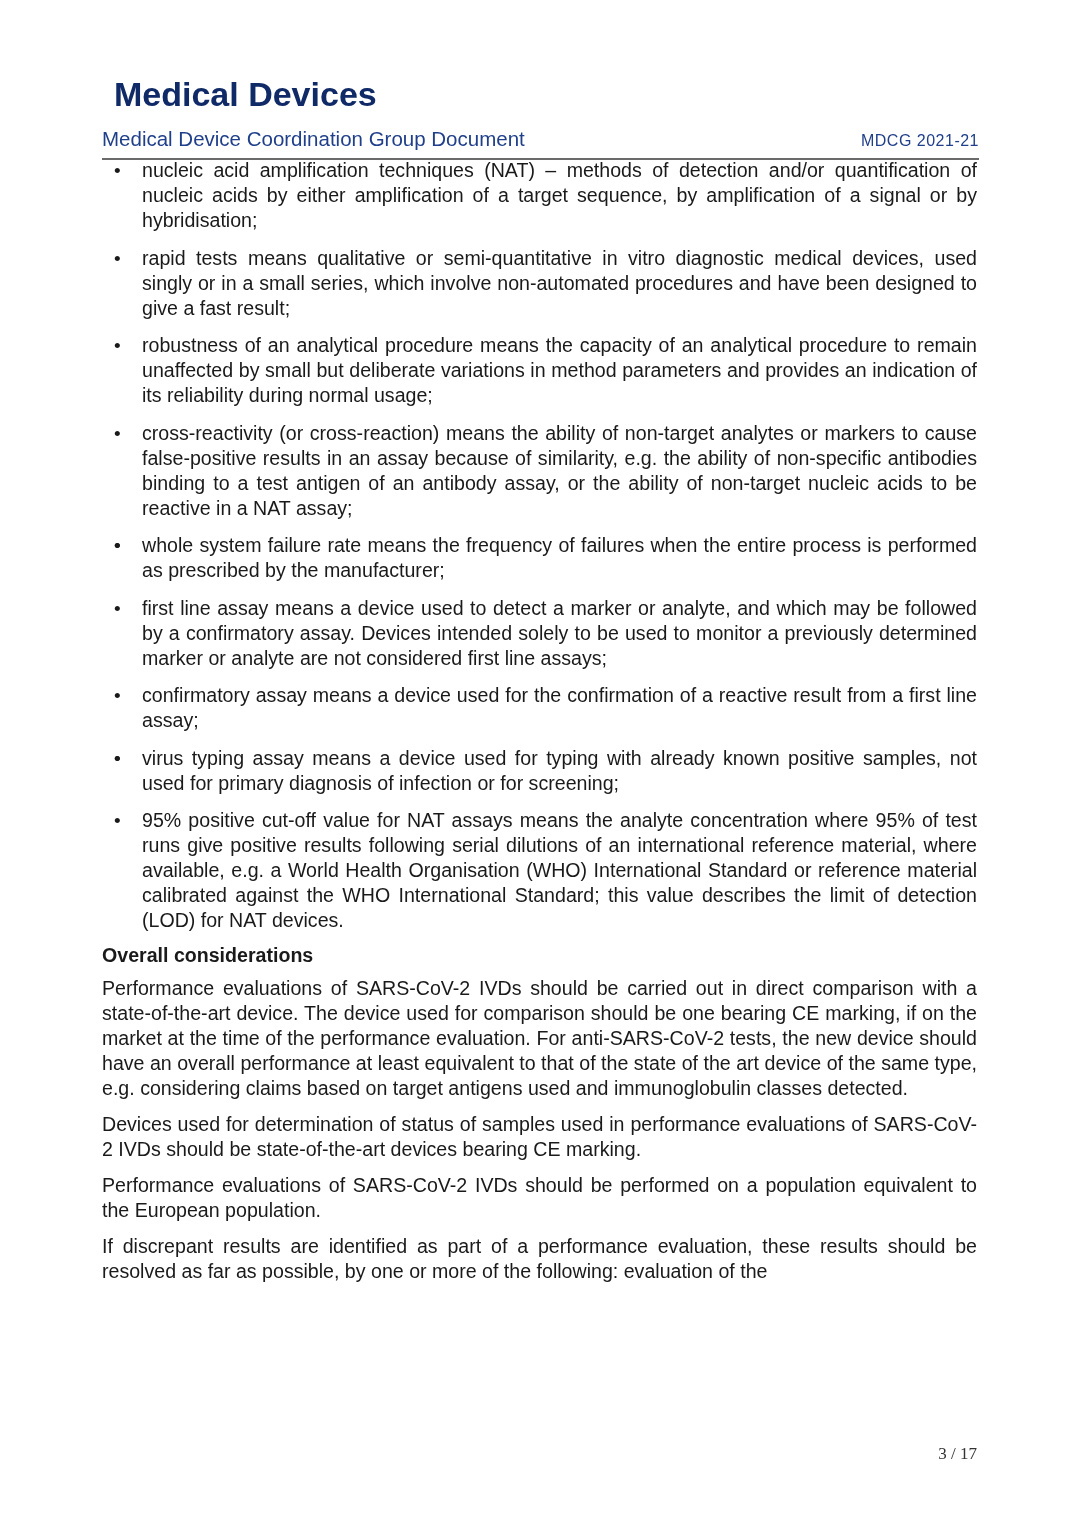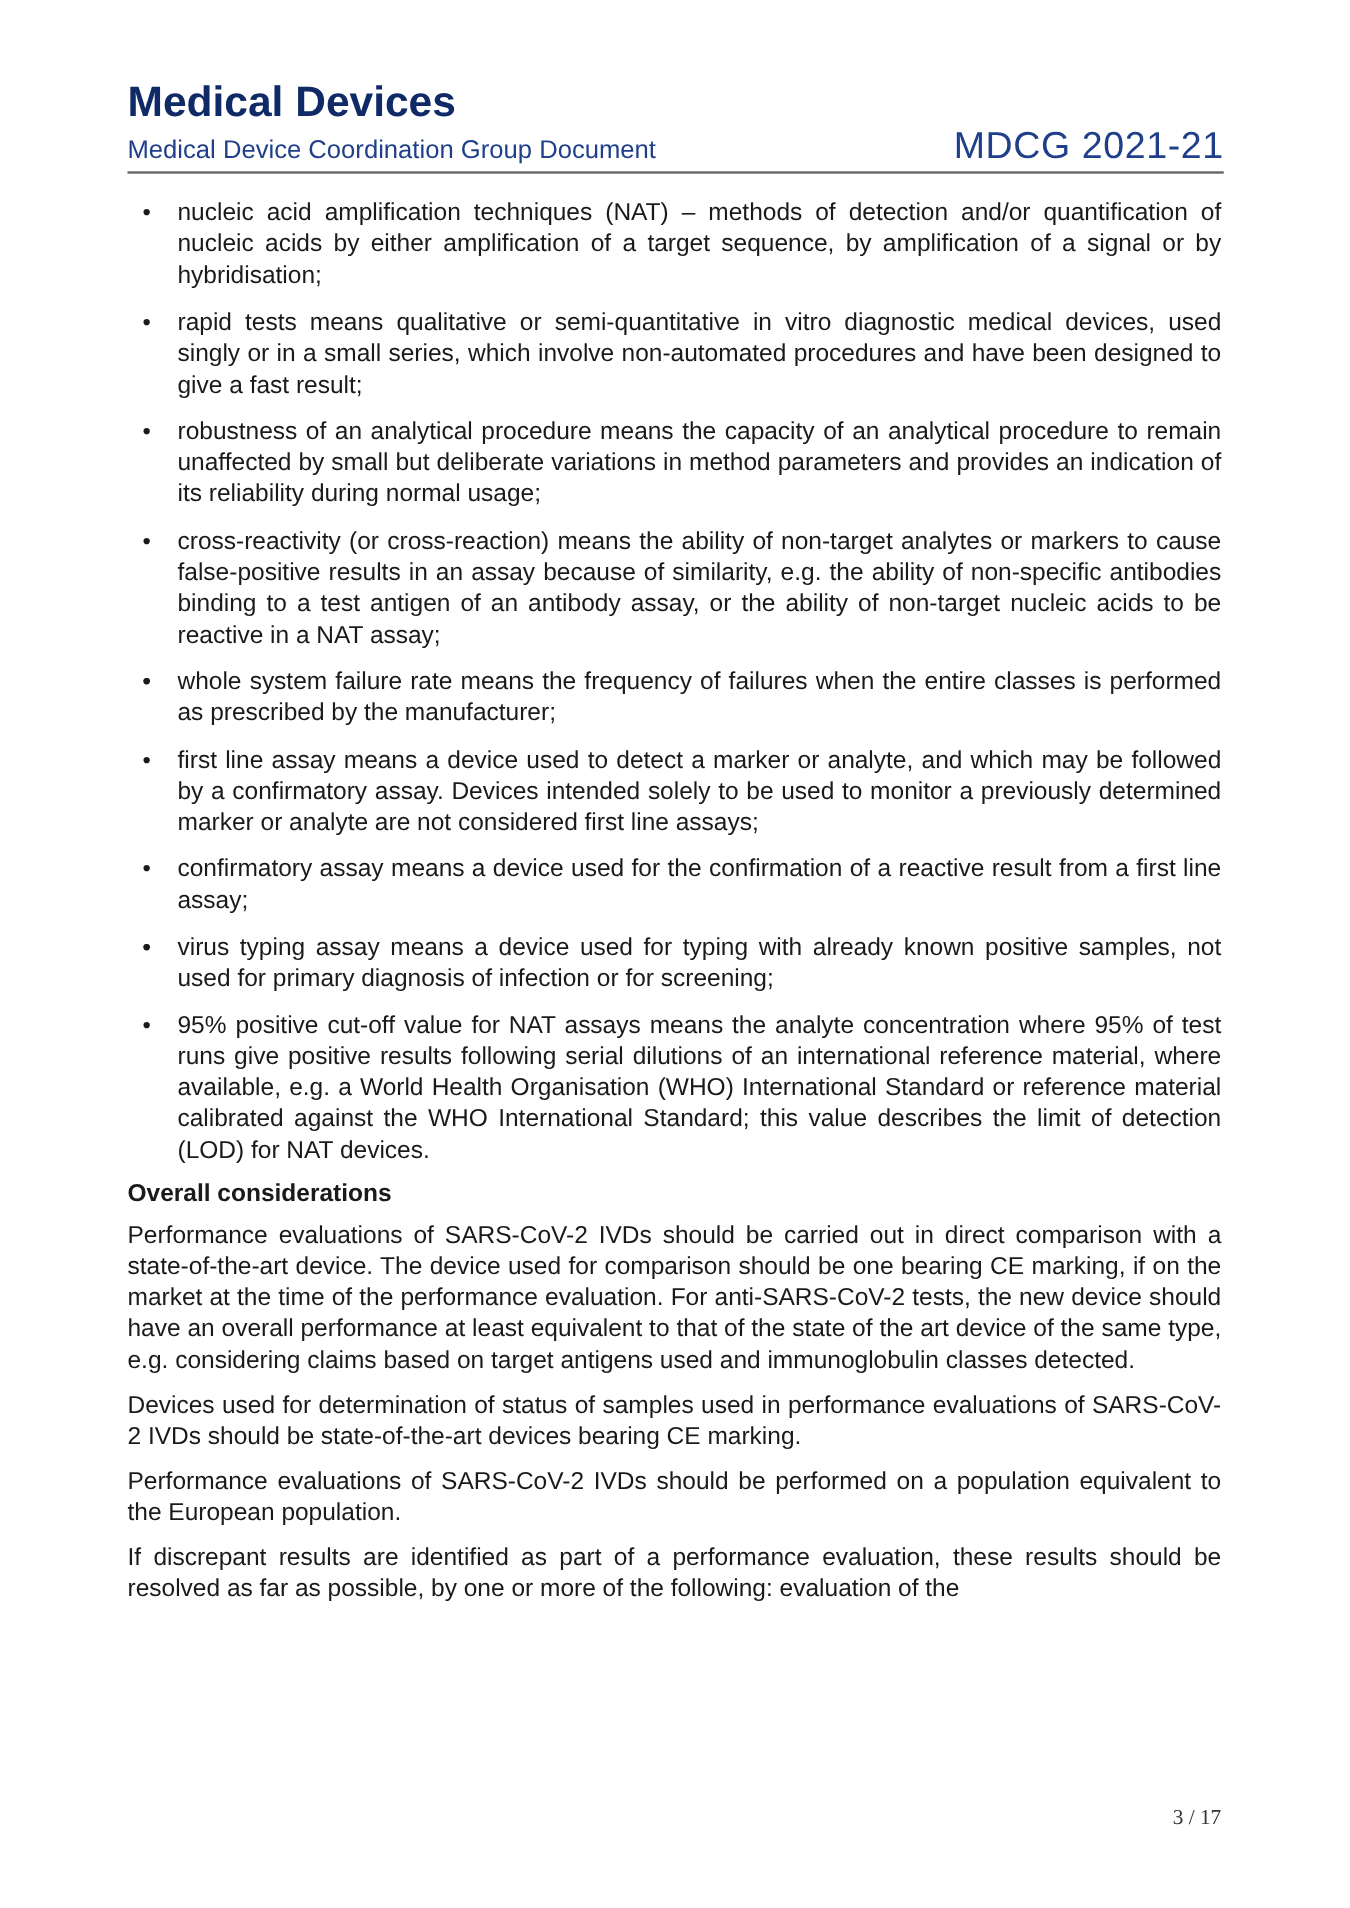--- a/index.html
+++ b/index.html
@@ -1,23 +1,23 @@
 <!DOCTYPE html>
 <html><head>
 <meta charset="utf-8">
 <style>
   html, body { margin: 0; padding: 0; background: #ffffff; }
   body { width: 1080px; height: 1526px; position: relative; overflow: hidden;
          font-family: "Liberation Sans", sans-serif; color: #1a1a1a; }
   .header { position: absolute; left: 102px; top: 62px; width: 877px; }
-  .title { font-size: 34px; font-weight: bold; color: #0f2a66; line-height: 40px; margin: 0; }
+  .title { font-size: 34px; font-weight: bold; color: #0f2a66; line-height: 40px; margin: 12px; }
   .subrow { display: flex; justify-content: space-between; align-items: baseline;
             color: #1f3f8a; margin-top: 2px; gap: 12px; }
   .subtitle { font-size: 20.5px; line-height: 26px; }
-  .docid { font-size: 30px; line-height: 26px; letter-spacing: 0.5px; }
+  .docid { font-size: 16px; line-height: 26px; letter-spacing: 0.5px; }
   .rule { height: 0; border-top: 2px solid #6b6b6b; margin-top: 4px; }
 
   .content { position: absolute; left: 102px; top: 158px; width: 875px;
              font-size: 19.6px; line-height: 25px; }
   ul.defs { list-style: none; margin: 0; padding: 0; }
   ul.defs li { position: relative; padding-left: 40px; text-align: justify; margin-bottom: 12.5px; }
   ul.defs li .bullet { position: absolute; left: 12px; top: 0; font-size: 19px; }
   .section-heading { font-weight: bold; margin: -3px 0 8px 0; line-height: 25px; }
   p.para { margin: 0 0 11px 0; text-align: justify; }
   .page-num { position: absolute; right: 103px; top: 1444px; font-family: "Liberation Serif", serif;
@@ -35,21 +35,21 @@
   <div class="rule"></div>
 </div>
 
 <div class="content">
   <ul class="defs">
     <li><span class="bullet">•</span><span>nucleic acid amplification techniques (NAT) – methods of detection and/or quantification of nucleic acids by either amplification of a target sequence, by amplification of a signal or by hybridisation;</span></li>
     <li><span class="bullet">•</span><span>rapid tests means qualitative or semi-quantitative in vitro diagnostic medical devices, used singly or in a small series, which involve non-automated procedures and have been designed to give a fast result;</span></li>
     <li><span class="bullet">•</span><span>robustness of an analytical procedure means the capacity of an analytical procedure to remain unaffected by small but deliberate variations in method parameters and provides an indication of its reliability during normal usage;</span></li>
     <li><span class="bullet">•</span><span>cross-reactivity (or cross-reaction) means the ability of non-target analytes or markers to cause false-positive results in an assay because of similarity, e.g. the ability of non-specific antibodies binding to a test antigen of an antibody assay, or the ability of non-target nucleic acids to be reactive in a NAT assay;</span></li>
     <li><span class="bullet">•</span></li>
-    <li><span class="bullet">•</span><span>whole system failure rate means the frequency of failures when the entire classes is performed as prescribed by the manufacturer;</span></li>
+    <li><span class="bullet">•</span><span>whole system failure rate means the frequency of failures when the entire process is performed as prescribed by the manufacturer;</span></li>
     <li><span class="bullet">•</span><span>first line assay means a device  used to detect a marker or analyte, and which may be followed by a confirmatory assay. Devices intended solely to be used to monitor a previously determined marker or analyte are not considered first line assays;</span></li>
     <li><span class="bullet">•</span><span>confirmatory assay means a device used for the confirmation of a reactive result from a first line assay;</span></li>
     <li><span class="bullet">•</span></li>
     <li><span class="bullet">•</span><span>virus typing assay means a device used for typing with already known positive samples, not used for primary diagnosis of infection or for screening;</span></li>
     <li><span class="bullet">•</span><span>95% positive cut-off value for NAT assays means the analyte concentration where 95% of test runs give positive results following serial dilutions of an international reference material, where available, e.g. a World Health Organisation (WHO) International Standard or reference material calibrated against the WHO International Standard; this value describes the limit of detection (LOD) for NAT devices.</span></li>
   </ul>
 
   <div class="section-heading">Overall considerations</div>
   <p class="para">Performance evaluations of SARS-CoV-2 IVDs should be carried out in direct comparison with a state-of-the-art device. The device used for comparison should be one bearing CE marking, if on the market at the time of the performance evaluation. For anti-SARS-CoV-2 tests, the new device should have an overall performance at least equivalent to that of the state of the art device of the same type, e.g. considering claims based on target antigens used and immunoglobulin classes detected.</p>
   <p class="para">Devices used for determination of status of samples used in performance evaluations of SARS-CoV-2 IVDs should be state-of-the-art devices bearing CE marking.</p>

